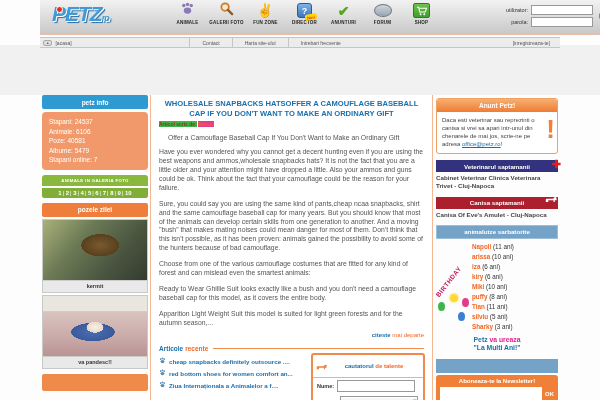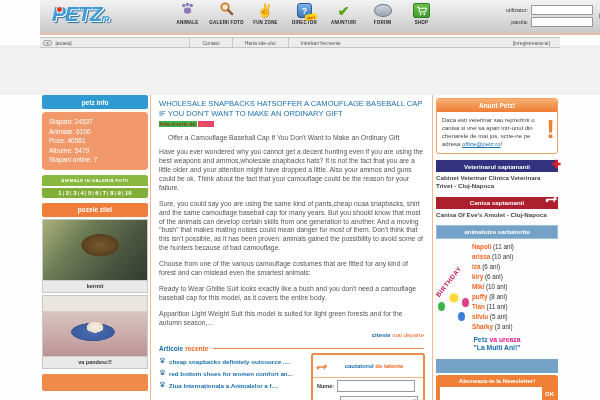--- a/index.html
+++ b/index.html
@@ -83,21 +83,21 @@
   .img-cat{background:
       radial-gradient(ellipse 14px 9px at 50% 52%,#f7f1e8 0%,#ead9c8 60%,rgba(0,0,0,0) 61%),
       radial-gradient(ellipse 36px 15px at 48% 60%,#4a6fb5 0%,#3a5a9a 60%,rgba(0,0,0,0) 61%),
       linear-gradient(#e9e5df 0%,#e9e5df 25%,#d9c4c0 26%,#c9a9a8 70%,#b99493 100%);}
   .photo .cap{background:#e9e9e9;border-top:1px solid #ccc;font-size:5.5px;font-weight:bold;
               text-align:center;padding:2.5px 0;color:#333;}
   .orange-banner{height:17px;background:#f08a4a;border-radius:2px;margin-top:5px;cursor:pointer;}
   .mt5{margin-top:5px;}
 
   
-  .a-title{font-size:7.6px;color:#1a6fad;font-weight:normal;line-height:1.3;}
+  .a-title{font-size:7.6px;color:#1a6fad;font-weight:bold;line-height:1.3;text-align:center;}
   .byline{margin-top:2px;font-size:5px;font-weight:bold;}
   .byline .bl1{color:#9c2c10;} .byline .bl2{color:#f26522;cursor:pointer;}
   .intro{font-size:6.8px;color:#555;text-indent:9px;margin:7px 0 0;}
   .para{font-size:6.8px;color:#555;line-height:1.32;margin:7px 0 0;}
   .readmore{text-align:right;font-size:6px;margin-top:4px;cursor:pointer;}
   .readmore .rm1{color:#1a6fad;font-weight:bold;} .readmore .rm2{color:#f26522;}
   .recent-hd{margin-top:7px;display:flex;align-items:center;font-size:6.5px;font-weight:bold;}
   .recent-hd .rh1{color:#1a6fad;} .recent-hd .rh2{color:#f26522;margin-left:2px;}
   .recent-hd .rule{flex:1;border-top:1px solid #f08a4a;margin-left:5px;}
   .recent-list{margin-top:5px;width:160px;}

